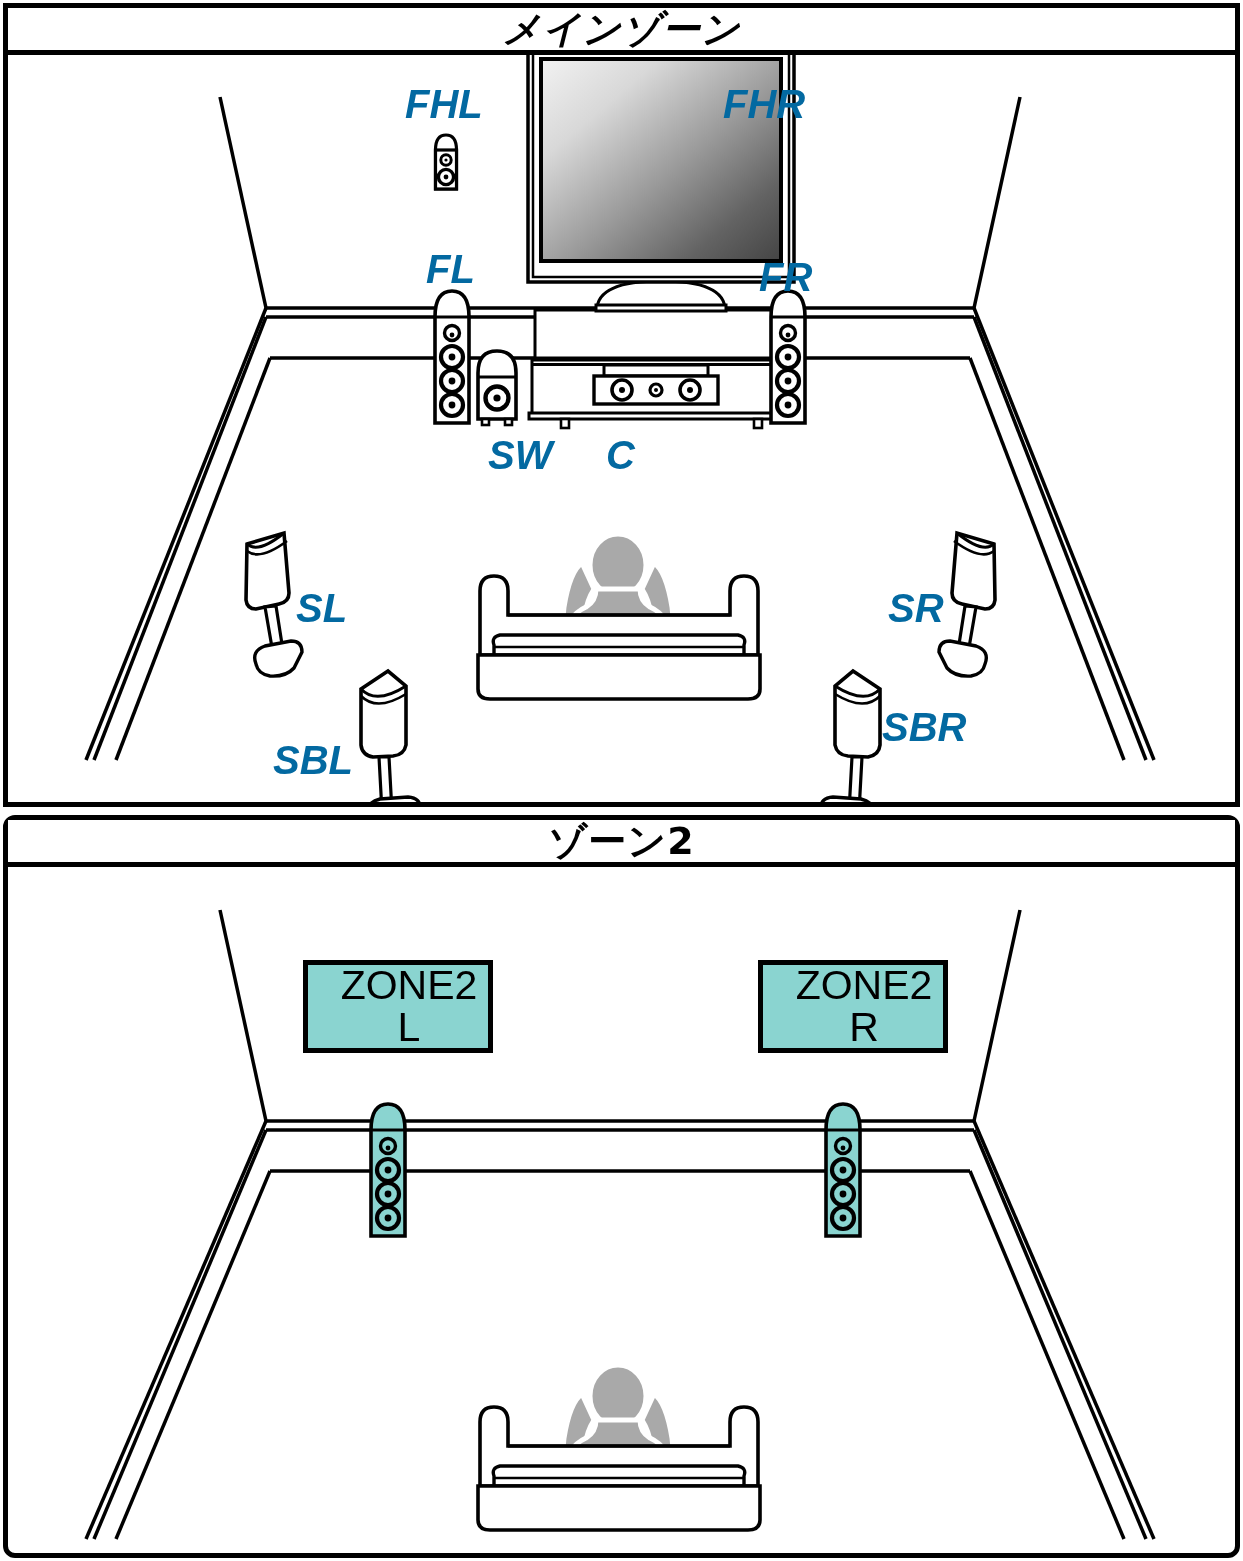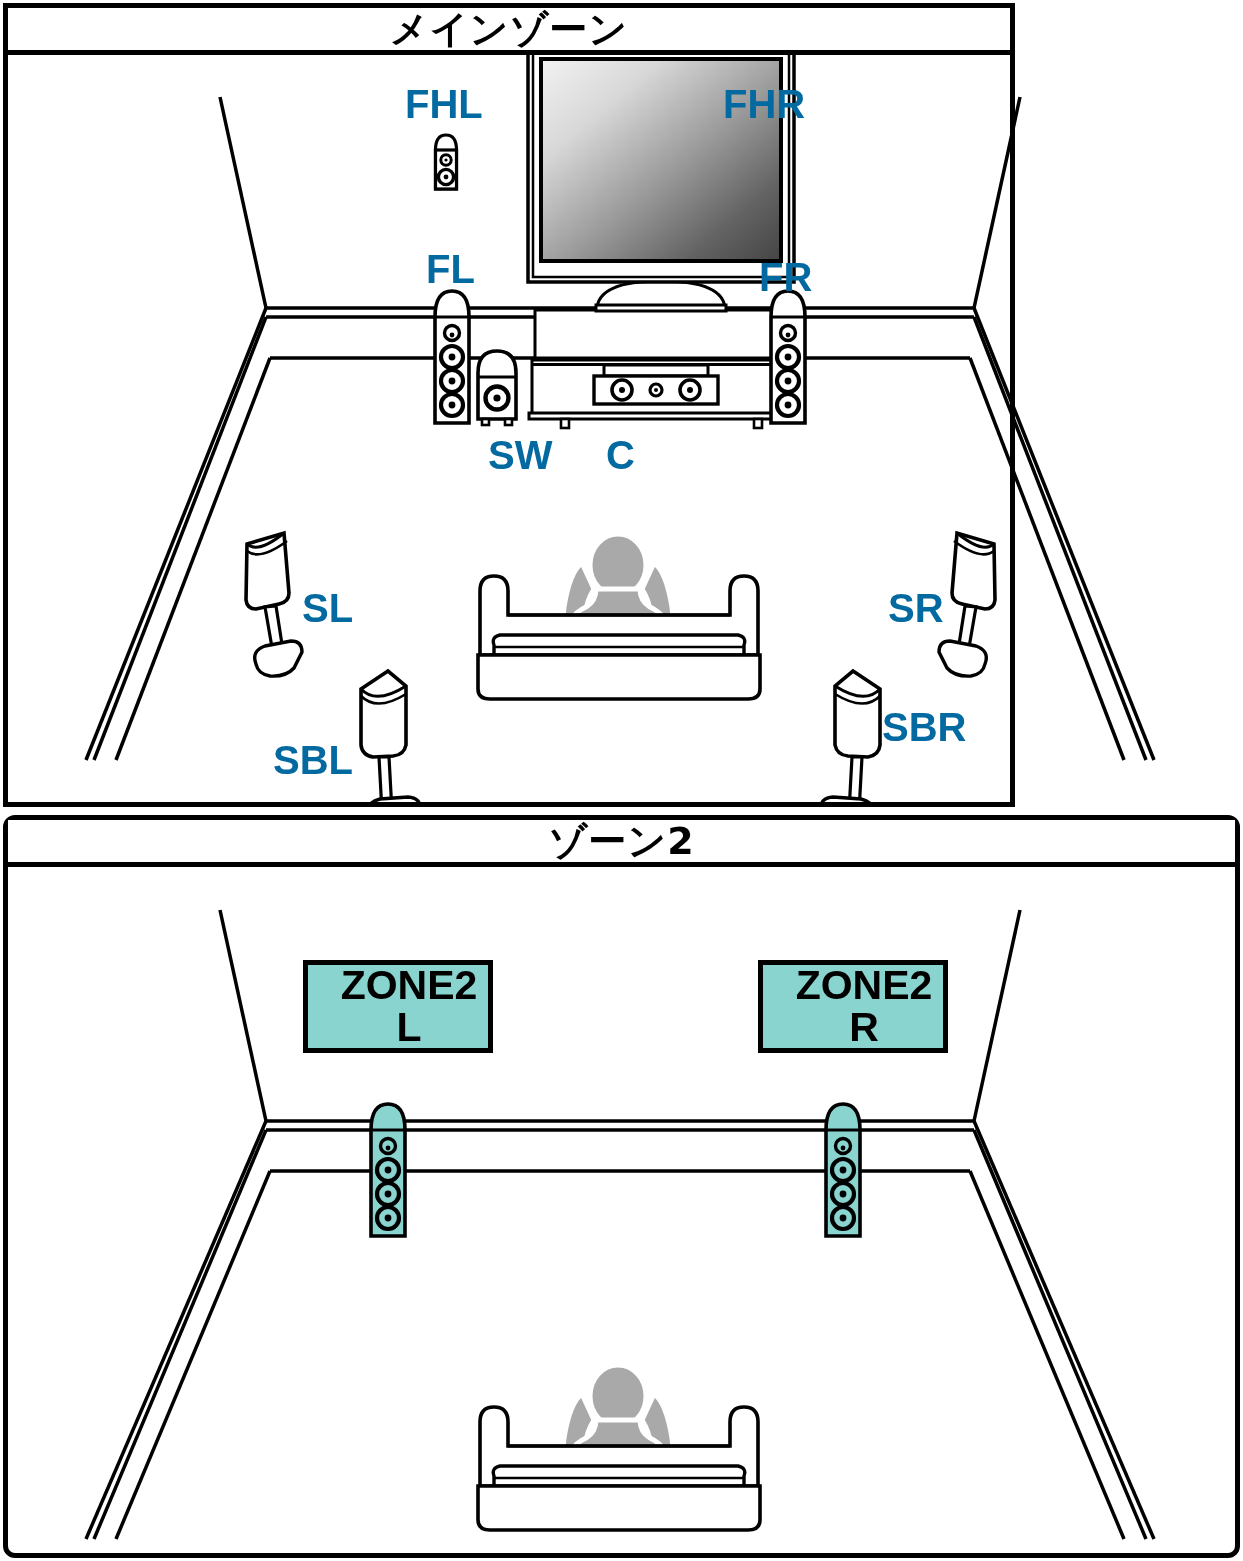--- a/index.html
+++ b/index.html
@@ -17,21 +17,21 @@
     background: #ffffff;
     overflow: hidden;
   }
   .zone-frame {
     position: absolute;
     left: 3px;
     box-sizing: border-box;
     border: 5px solid #000000;
     background: #ffffff;
   }
-  #main-zone-frame { top: 3px; width: 1012px; height: 804px; }
+  #main-zone-frame { top: 3px; width: 1237px; height: 804px; font-style: italic; }
   #zone2-frame    { top: 815px; width: 1237px; height: 743px; border-radius: 12px; }
 
   .zone-title-bar {
     position: absolute;
     left: 0;
     top: 0;
     width: 100%;
     height: 47px;
     border-bottom: 5px solid #000000;
     box-sizing: border-box;
@@ -65,21 +65,21 @@
   }
   .zone-box {
     position: absolute;
     box-sizing: border-box;
     border: 5px solid #000000;
     display: flex;
     flex-direction: column;
     align-items: center;
     justify-content: center;
     font-size: 41px;
-    font-weight: bold;
+    font-weight: normal;
     color: #000000;
     line-height: 1.02;
     font-family: "Liberation Sans", "DejaVu Sans", sans-serif;
     padding-left: 22px;
   }
   .zone-box span { display: block; }
 </style>
 </head>
 <body>
 
@@ -257,21 +257,21 @@
         <path d="M 864 762 Q 869 748 853 744 L 825 742 Q 812 743 813 754 L 823 769 Q 832 778 848 777 Q 861 774 864 762 Z" fill="#ffffff" stroke="#000000" stroke-width="3.4"></path>
       </g>
     </svg>
 
     <div class="lbl" style="left:397px; top:76px;">FHL</div>
     <div class="lbl" style="left:715px; top:76px;">FHR</div>
     <div class="lbl" style="left:418px; top:241px;">FL</div>
     <div class="lbl" style="left:751px; top:241px;margin-top:8px;">FR</div>
     <div class="lbl" style="left:480px; top:427px;">SW</div>
     <div class="lbl" style="left:598px; top:427px;">C</div>
-    <div class="lbl" style="left:294px; top:580px;">SL</div>
+    <div class="lbl" style="left:288px; top:580px;">SL</div>
     <div class="lbl" style="left:880px; top:580px;">SR</div>
     <div class="lbl" style="left:265px; top:732px;">SBL</div>
     <div class="lbl" style="left:874px; top:699px;">SBR</div>
   </div>
 
   <div class="zone-frame" id="zone2-frame">
 
     <div class="zone-title-bar">
       <div class="zone-title">ゾーン2</div>
     </div>

